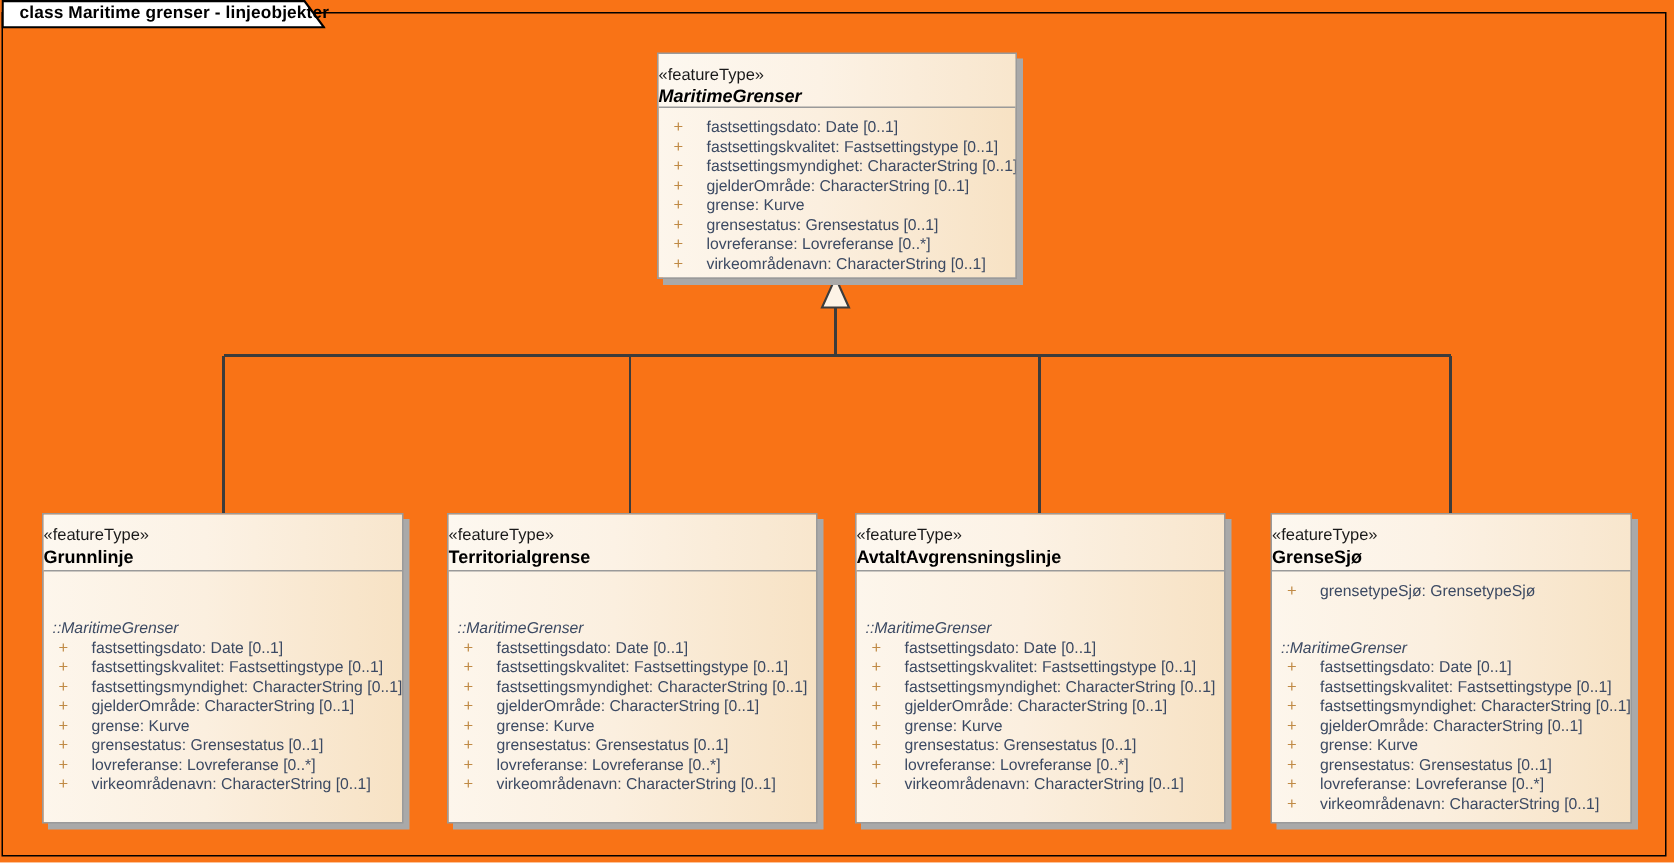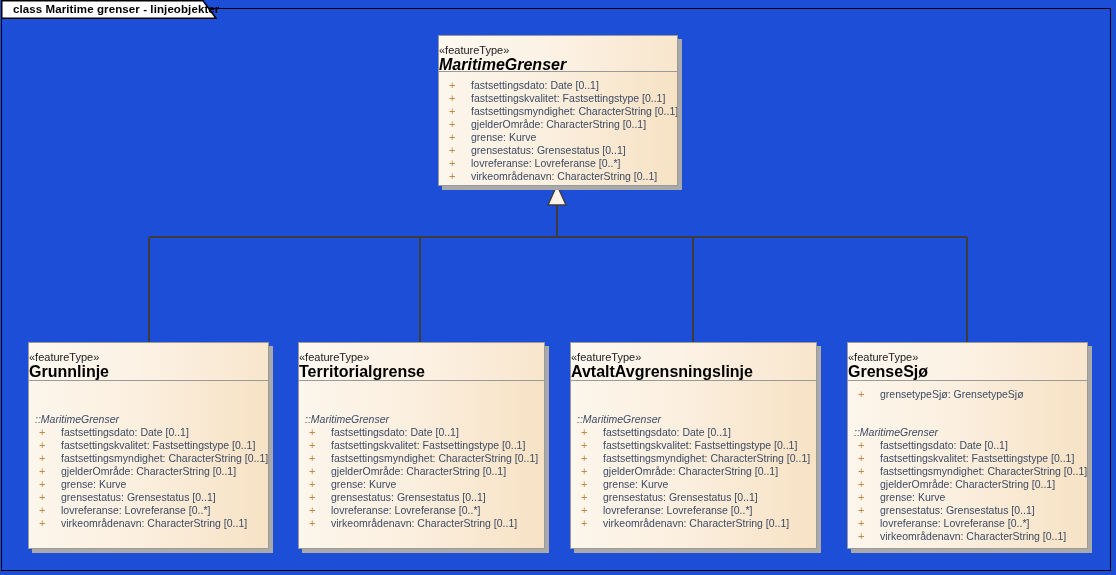--- a/index.html
+++ b/index.html
@@ -8,21 +8,21 @@
     background: #ffffff;
   }
   body {
     font-family: "Liberation Sans", sans-serif;
   }
 
   #diagram-root {
     position: relative;
     width: 1116px;
     height: 575px;
-    background: #1d4ed8;
+    background: #f97316;
     overflow: hidden;
   }
 
   
   #frame {
     position: absolute;
     left: 1px;
     top: 8px;
     width: 1110px;
     height: 563px;
@@ -109,21 +109,21 @@
     z-index: 2;
     padding-top: 7px;
   }
   .uml-class .stereotype {
     font-size: 11px;
     color: #1a1a1a;
     line-height: 14px;
     white-space: nowrap;
   }
   .uml-class .classname {
-    font-size: 16px;
+    font-size: 12px;
     font-weight: bold;
     color: #000000;
     line-height: 15px;
     white-space: nowrap;
   }
   .uml-class .classname.abstract {
     font-style: italic;
   }
   .uml-class .body {
     position: absolute;

